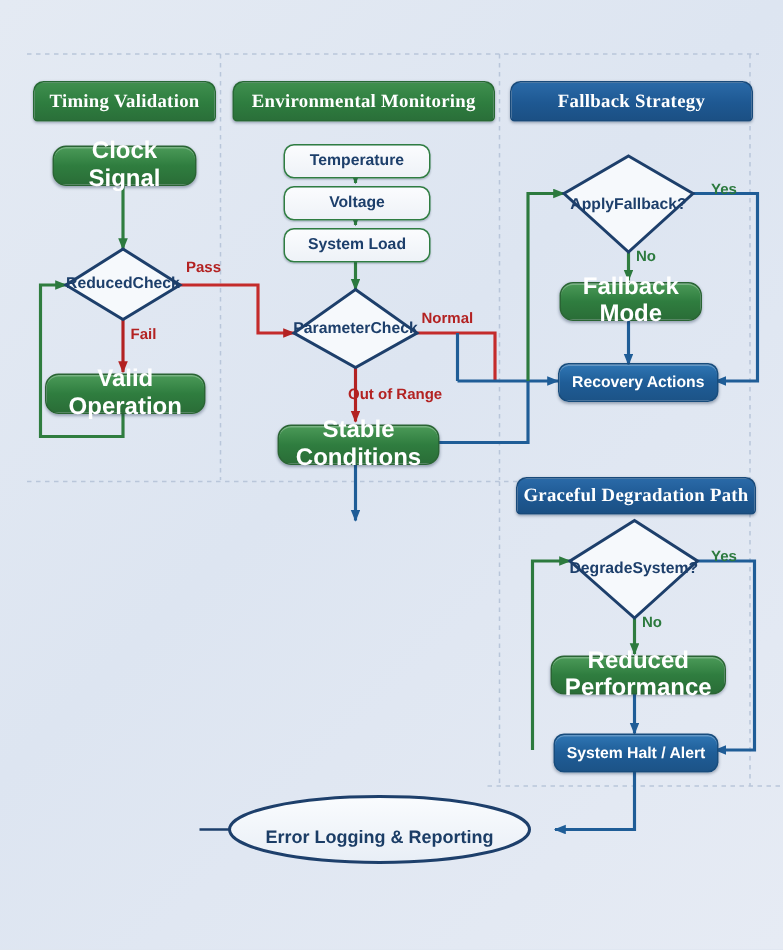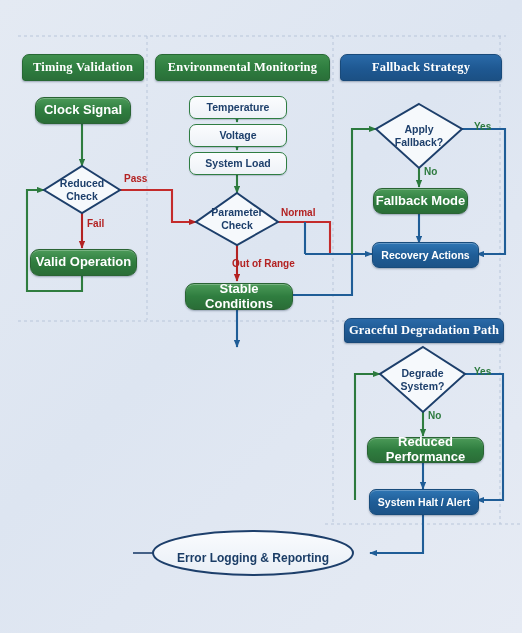--- a/index.html
+++ b/index.html
@@ -16,36 +16,36 @@
        border-radius:7px 7px 3px 3px;
        box-shadow:0 1px 2px rgba(20,40,70,.35);font-family:Liberation Serif, serif;}
   .hdr-green{background:linear-gradient(#3f8f4e,#2e7d3f 55%,#2a6f39);
              border:1px solid #276834;}
   .hdr-blue{background:linear-gradient(#2a6aa8,#1e5892 55%,#1b5084);
             border:1px solid #194a7a;}
 
   .node{position:absolute;display:flex;align-items:center;justify-content:center;
         text-align:center;line-height:1.15;}
 
-  .pill-green{border-radius:9px;color:#fff;font-weight:bold;font-size:13px;
+  .pill-green{border-radius:9px;color:#fff;font-weight:bold;font-size:16px;
               background:linear-gradient(#4b9a58,#2f7d3f 50%,#2a6d37);
               border:1px solid #2a6434;
               box-shadow:0 1px 2px rgba(20,40,70,.35),inset 0 1px 0 rgba(255,255,255,.25);}
   .pill-blue{border-radius:7px;color:#fff;font-weight:bold;font-size:10.5px;
              background:linear-gradient(#2f76b4,#1f5d97 50%,#1c5387);
              border:1px solid #184c7c;
              box-shadow:0 1px 2px rgba(20,40,70,.35),inset 0 1px 0 rgba(255,255,255,.25);}
   .box-white{border-radius:7px;color:#1d3f6b;font-weight:bold;font-size:10.5px;
              background:linear-gradient(#fbfcfe,#eef2f7);
              border:1.4px solid #2f7d42;
              box-shadow:0 1px 1px rgba(20,40,70,.22);}
 
   .diamond-wrap{position:absolute;}
   .diamond-txt{position:absolute;left:0;top:0;width:100%;height:100%;
-               display:flex;flex-direction:column;align-items:center;justify-content:center;
+               display:flex;flex-direction:row;align-items:center;justify-content:center;
                color:#1d3f6b;font-weight:bold;font-size:10.5px;line-height:1.2;}
 
   .ellipse-txt{position:absolute;display:flex;align-items:flex-end;justify-content:center;
                color:#1b3d66;font-weight:bold;font-size:12px;}
 
   .elabel{position:absolute;font-weight:bold;font-size:10px;white-space:nowrap;}
   .l-red{color:#b32222;}
   .l-green{color:#2c7a3e;}
 </style>
 </head>

